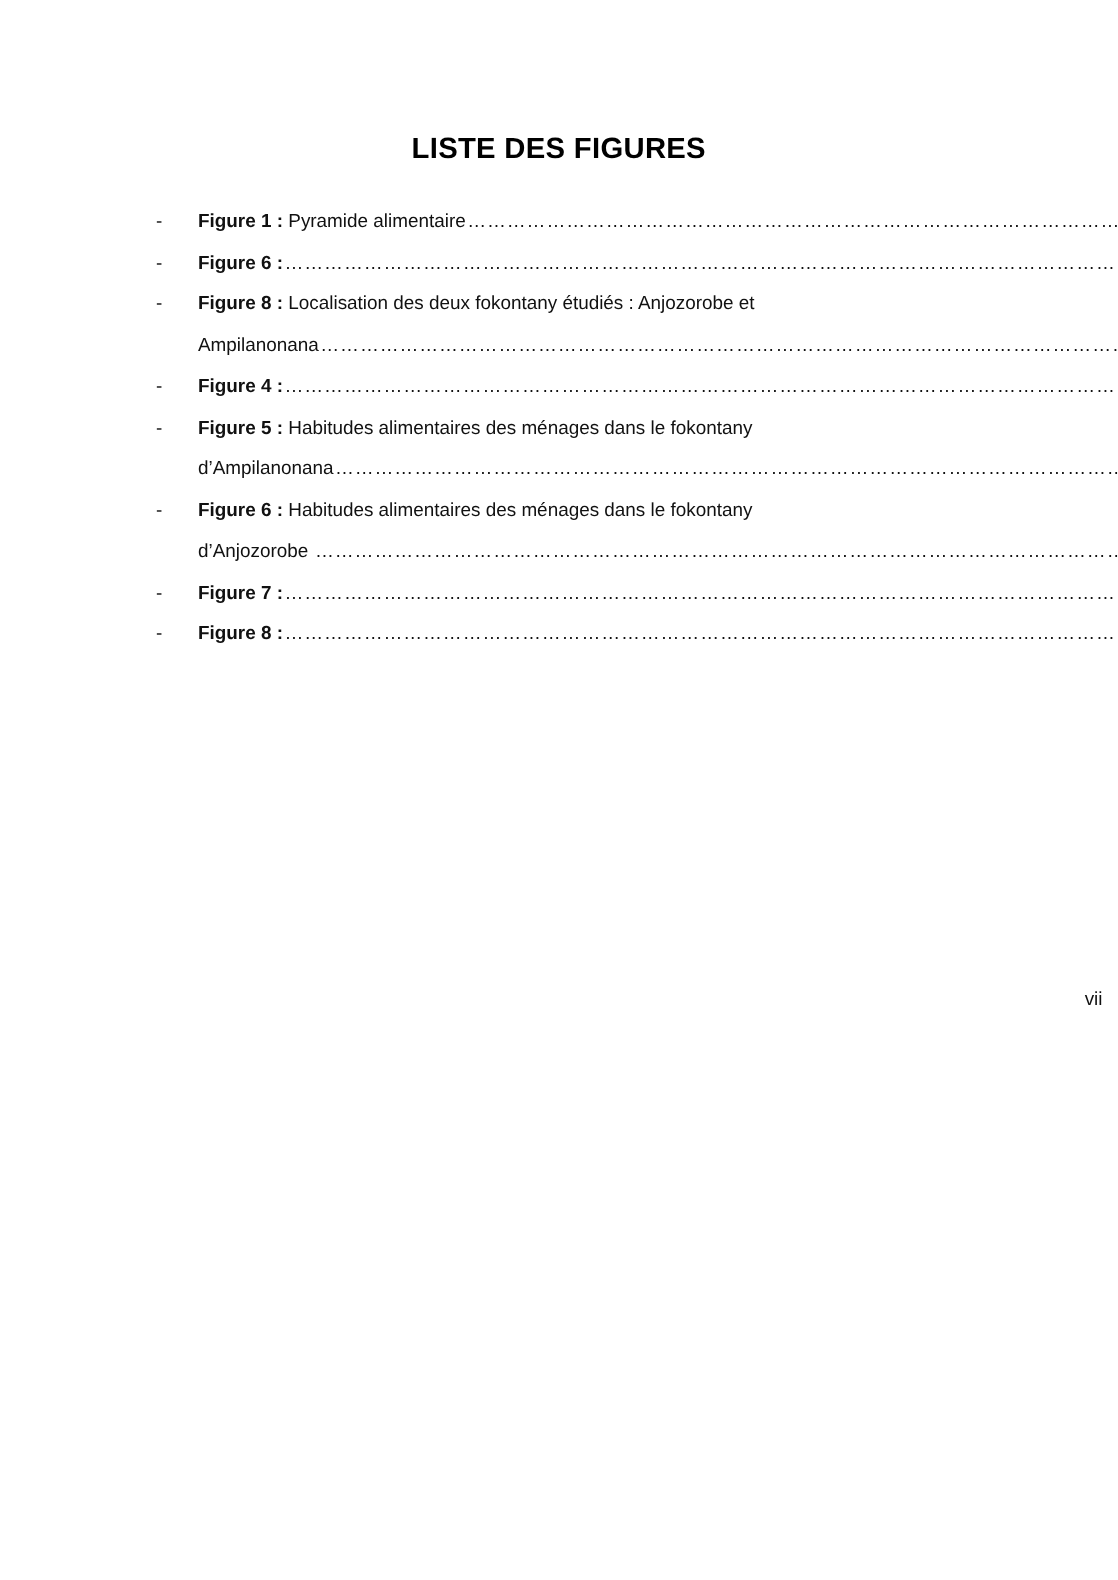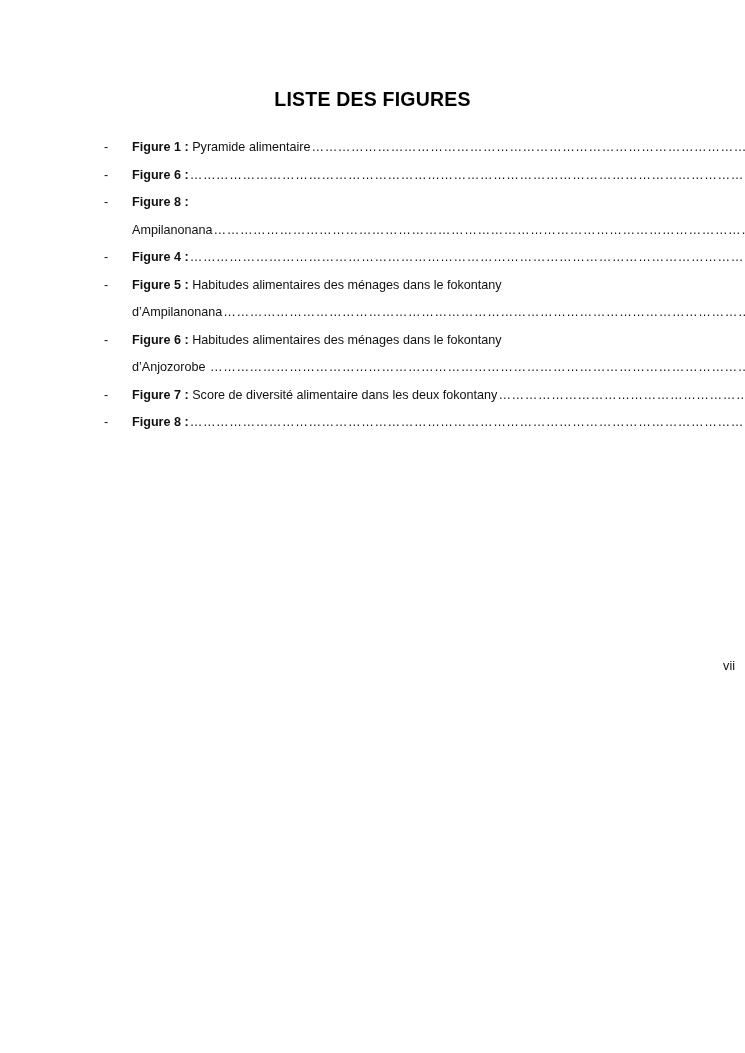--- a/index.html
+++ b/index.html
@@ -126,20 +126,21 @@
 
         </div>
       </div>
     </div>
 
     <div class="fig-row">
       <div class="bullet">-</div>
       <div class="fig-body">
         <div class="fig-line">
           <span class="fig-label">Figure 8 :</span>
+          <span class="fig-text"> Localisation des deux fokontany étudiés : Anjozorobe et</span>
         </div>
         <div class="fig-cont">
           <span class="cont-text">Ampilanonana</span>
           <span class="leader">……………………………………………………………………………………………………………………………………………………………………</span>
 
         </div>
       </div>
     </div>
 
     <div class="fig-row">
@@ -181,21 +182,20 @@
 
         </div>
       </div>
     </div>
 
     <div class="fig-row">
       <div class="bullet">-</div>
       <div class="fig-body">
         <div class="fig-line">
           <span class="fig-label">Figure 7 :</span>
-          <span class="fig-text"> Score de diversité alimentaire dans les deux fokontany</span>
           <span class="leader">……………………………………………………………………………………………………………………………………………………………………</span>
 
         </div>
       </div>
     </div>
 
     <div class="fig-row">
       <div class="bullet">-</div>
       <div class="fig-body">
         <div class="fig-line">

